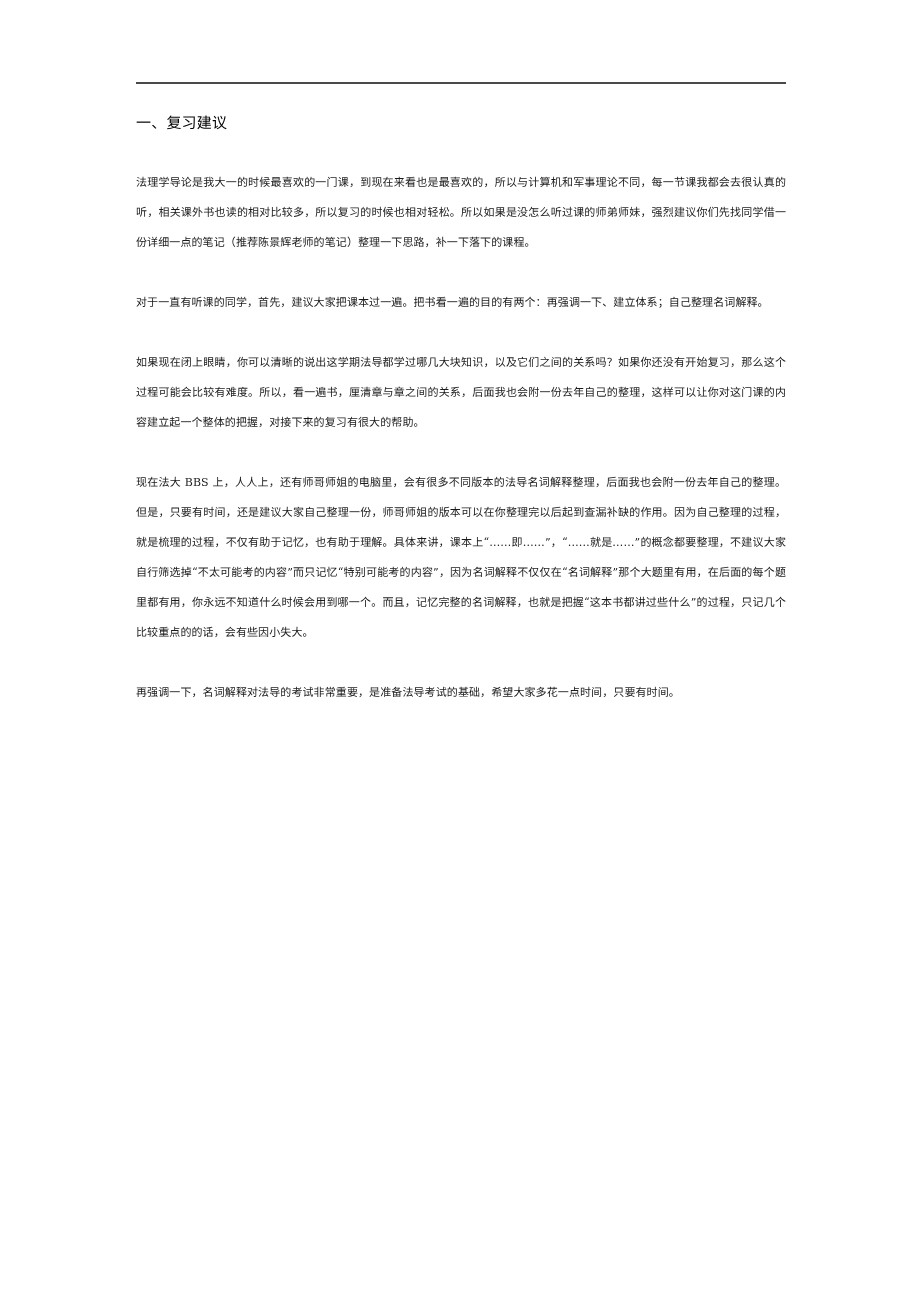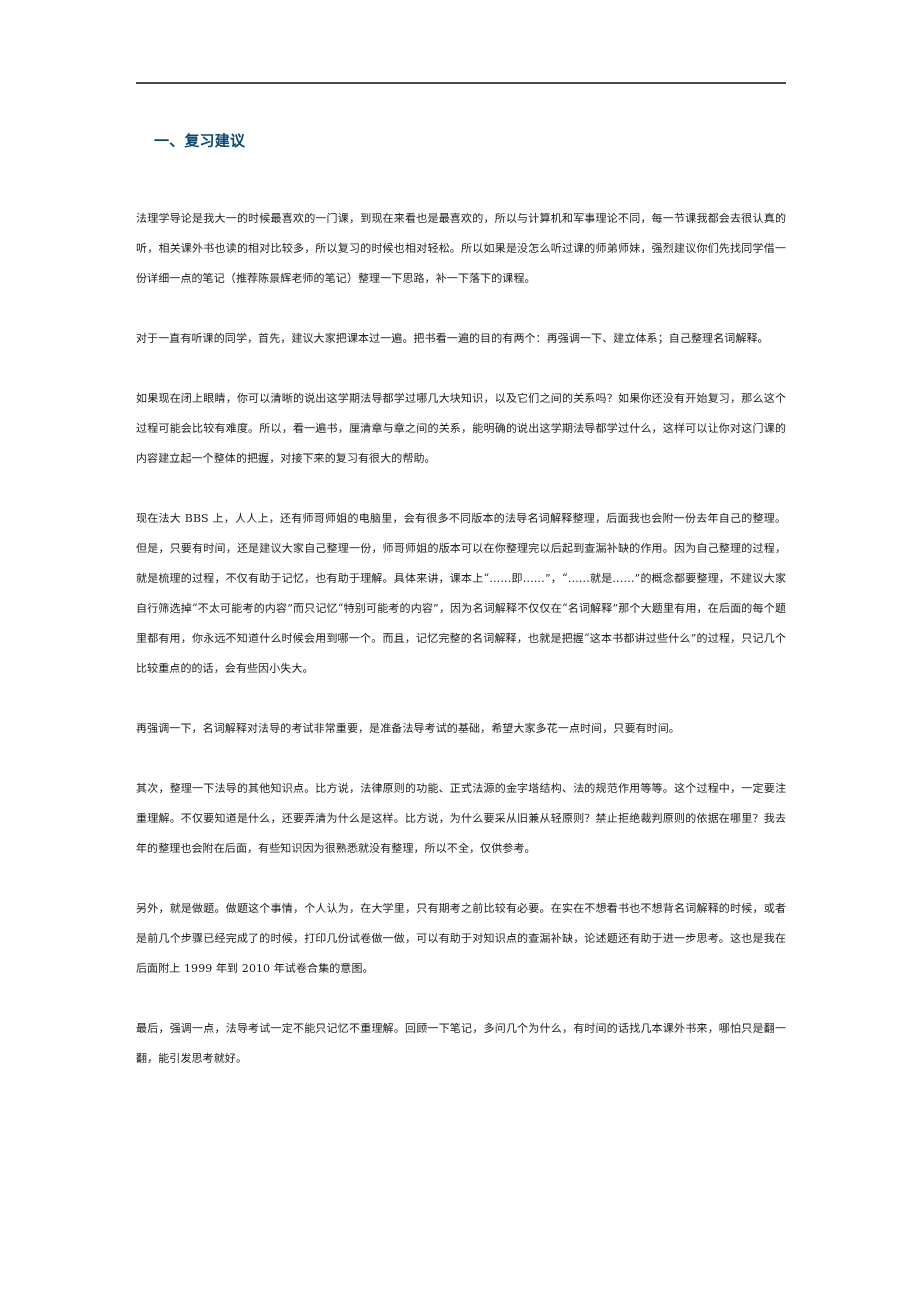--- a/index.html
+++ b/index.html
@@ -39,25 +39,25 @@
   .content {
     position: absolute;
     left: 136px;
     top: 108px;
     width: 650px;
   }
 
   .heading {
     font-size: 15px;
     line-height: 30px;
-    margin: 18px;
+    margin: 0;
     padding: 0;
-    font-weight: bold;
+    font-weight: normal;
     letter-spacing: 0.2px;
-    color: #0c4a6e;
+    color: #000000;
   }
 
   .para {
     font-size: 11px;
     line-height: 30px;
     margin: 0;
     padding: 0;
     text-align: justify;
     text-justify: inter-ideograph;
     color: #1a1a1a;
@@ -79,33 +79,30 @@
 
     <div class="heading">一、复习建议</div>
     <div class="gap-1"></div>
 
     <div class="para">法理学导论是我大一的时候最喜欢的一门课，到现在来看也是最喜欢的，所以与计算机和军事理论不同，每一节课我都会去很认真的听，相关课外书也读的相对比较多，所以复习的时候也相对轻松。所以如果是没怎么听过课的师弟师妹，强烈建议你们先找同学借一份详细一点的笔记（推荐陈景辉老师的笔记）整理一下思路，补一下落下的课程。</div>
     <div class="gap-1"></div>
 
     <div class="para">对于一直有听课的同学，首先，建议大家把课本过一遍。把书看一遍的目的有两个：再强调一下、建立体系；自己整理名词解释。</div>
     <div class="gap-1"></div>
 
-    <div class="para">如果现在闭上眼睛，你可以清晰的说出这学期法导都学过哪几大块知识，以及它们之间的关系吗？如果你还没有开始复习，那么这个过程可能会比较有难度。所以，看一遍书，厘清章与章之间的关系，能明确的说出这学期法导都学过什么，这样可以让你对这门课的内容建立起一个整体的把握，对接下来的复习有很大的帮助。</div>
+    <div class="para">如果现在闭上眼睛，你可以清晰的说出这学期法导都学过哪几大块知识，以及它们之间的关系吗？如果你还没有开始复习，那么这个过程可能会比较有难度。所以，看一遍书，厘清章与章之间的关系，后面我也会附一份去年自己的整理，这样可以让你对这门课的内容建立起一个整体的把握，对接下来的复习有很大的帮助。</div>
     <div class="gap-1"></div>
 
     <div class="para">现在法大 BBS 上，人人上，还有师哥师姐的电脑里，会有很多不同版本的法导名词解释整理，后面我也会附一份去年自己的整理。但是，只要有时间，还是建议大家自己整理一份，师哥师姐的版本可以在你整理完以后起到查漏补缺的作用。因为自己整理的过程，就是梳理的过程，不仅有助于记忆，也有助于理解。具体来讲，课本上“……即……”，“……就是……”的概念都要整理，不建议大家自行筛选掉“不太可能考的内容”而只记忆“特别可能考的内容”，因为名词解释不仅仅在“名词解释”那个大题里有用，在后面的每个题里都有用，你永远不知道什么时候会用到哪一个。而且，记忆完整的名词解释，也就是把握“这本书都讲过些什么”的过程，只记几个比较重点的的话，会有些因小失大。</div>
     <div class="gap-1"></div>
 
     <div class="para">再强调一下，名词解释对法导的考试非常重要，是准备法导考试的基础，希望大家多花一点时间，只要有时间。</div>
     <div class="gap-1"></div>
 
-    <div class="para">其次，整理一下法导的其他知识点。比方说，法律原则的功能、正式法源的金字塔结构、法的规范作用等等。这个过程中，一定要注重理解。不仅要知道是什么，还要弄清为什么是这样。比方说，为什么要采从旧兼从轻原则？禁止拒绝裁判原则的依据在哪里？我去年的整理也会附在后面，有些知识因为很熟悉就没有整理，所以不全，仅供参考。</div>
     <div class="gap-1"></div>
 
-    <div class="para">另外，就是做题。做题这个事情，个人认为，在大学里，只有期考之前比较有必要。在实在不想看书也不想背名词解释的时候，或者是前几个步骤已经完成了的时候，打印几份试卷做一做，可以有助于对知识点的查漏补缺，论述题还有助于进一步思考。这也是我在后面附上 1999 年到 2010 年试卷合集的意图。</div>
     <div class="gap-1"></div>
 
-    <div class="para">最后，强调一点，法导考试一定不能只记忆不重理解。回顾一下笔记，多问几个为什么，有时间的话找几本课外书来，哪怕只是翻一翻，能引发思考就好。</div>
 
     <div class="gap-2"></div>
 
   </div>
 </div>
 
 </body></html>

